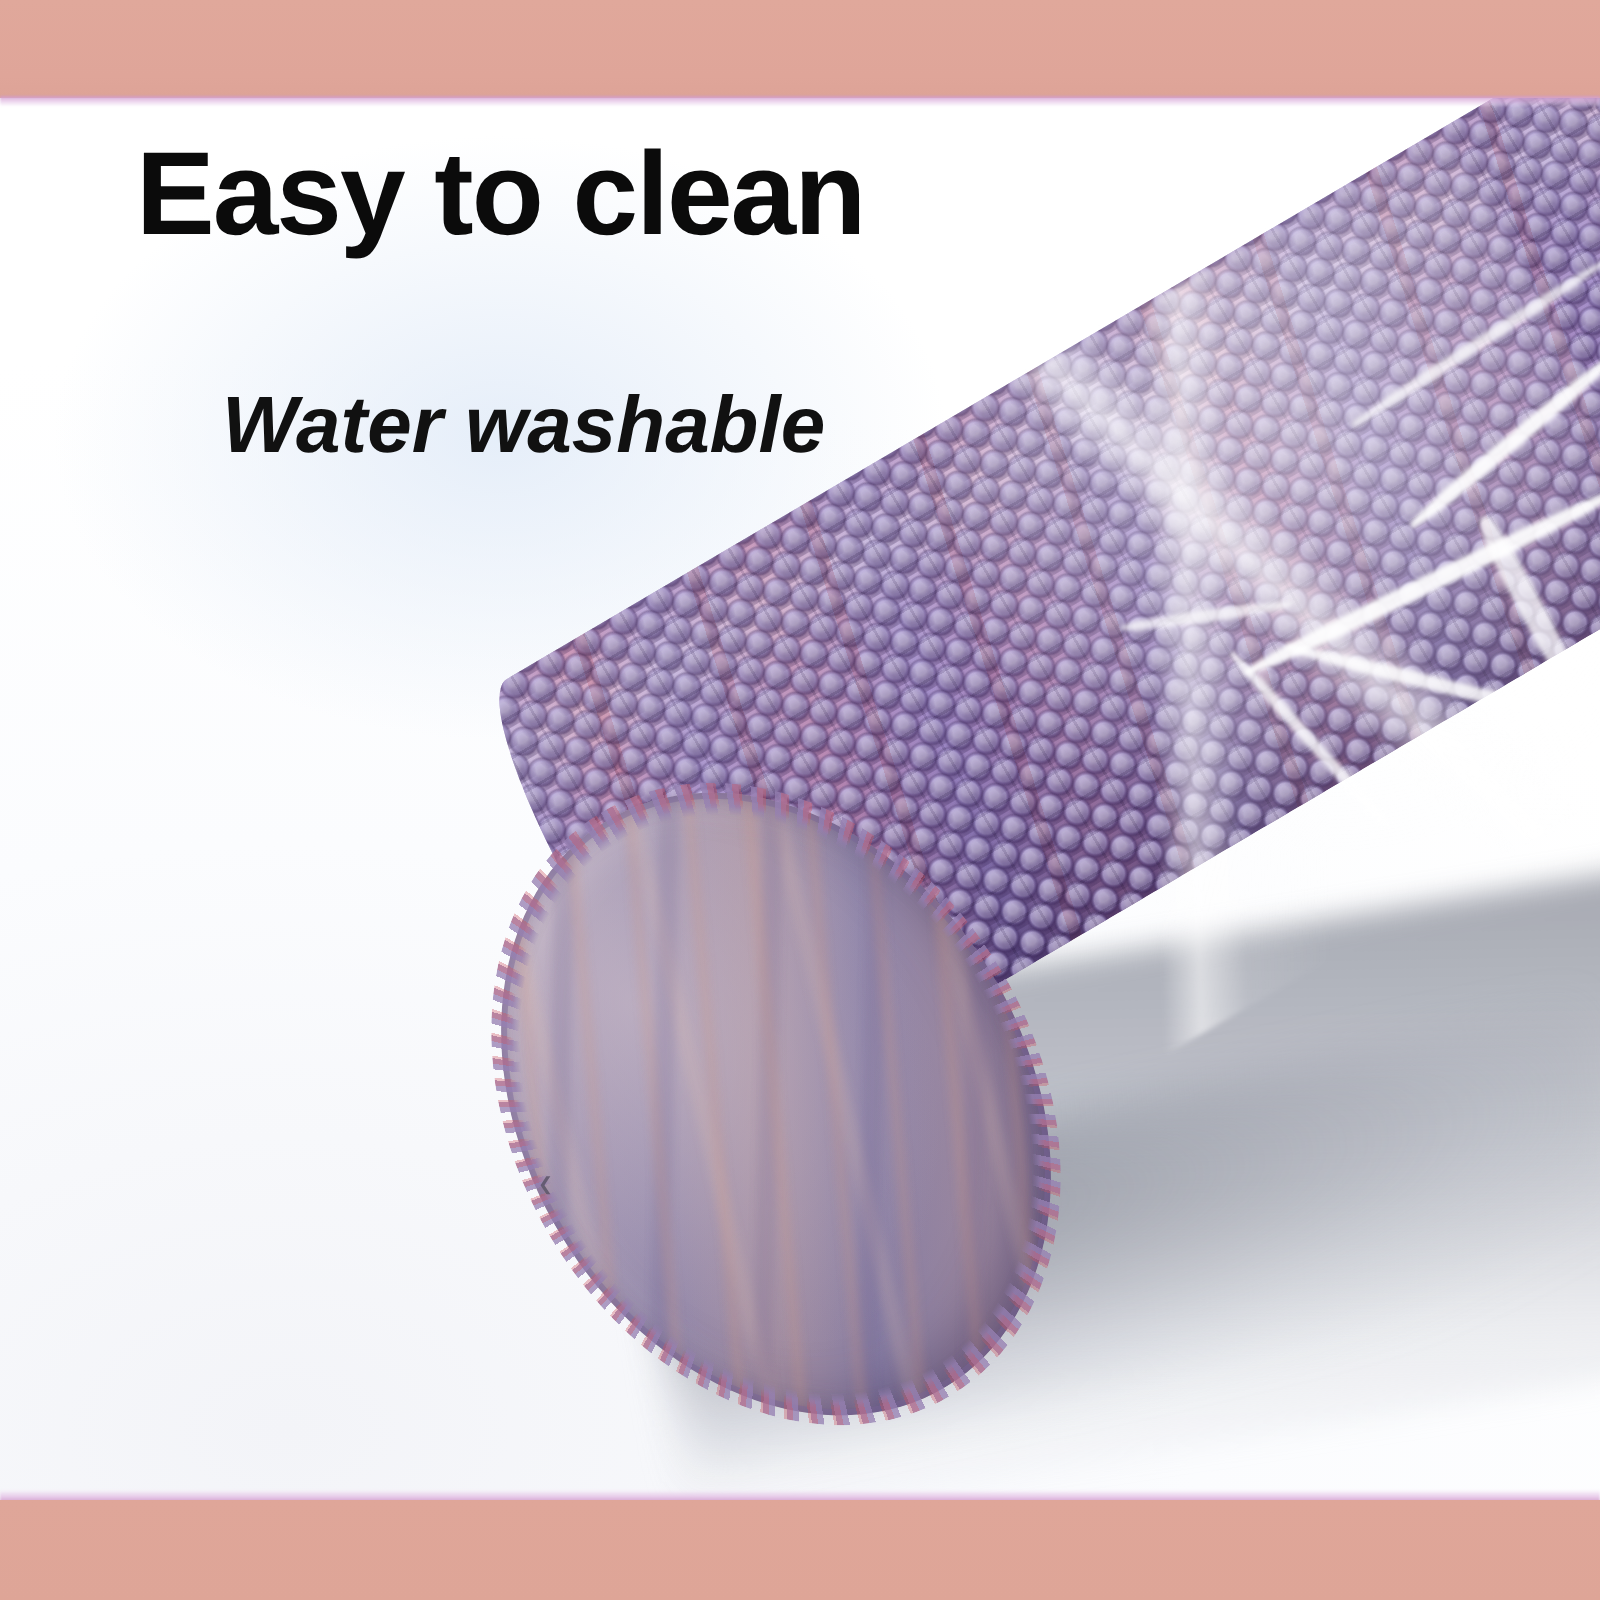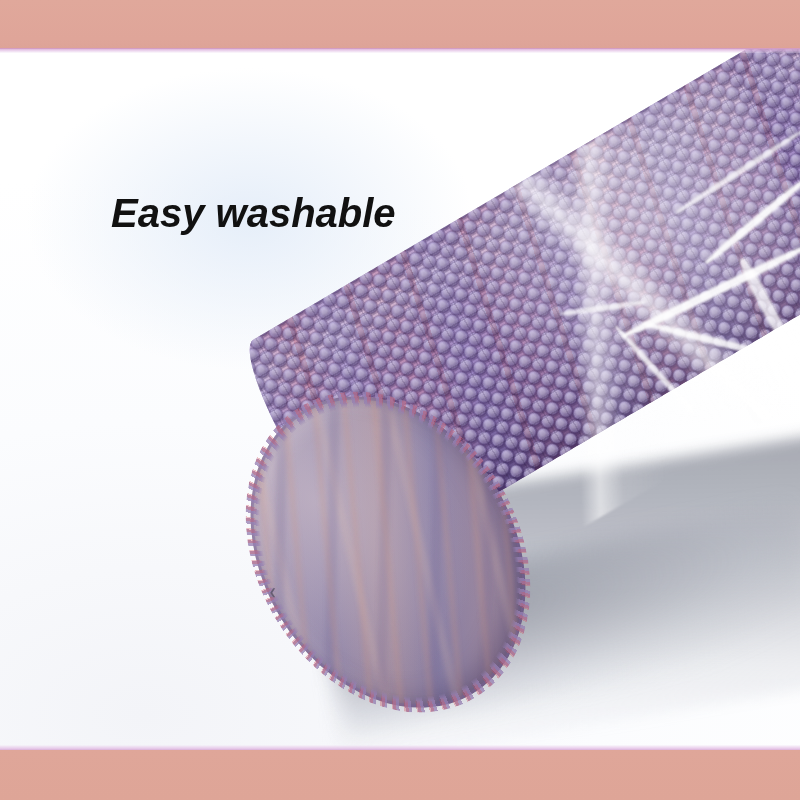--- a/index.html
+++ b/index.html
@@ -362,15 +362,16 @@
     </div>
 
     <div class="speck">❮</div>
   </div>
 
   <div class="band band-top"></div>
   <div class="band band-top-edge"></div>
   <div class="band band-bottom-edge"></div>
   <div class="band band-bottom"></div>
 
-  <div class="subhead">Easy washable</div>
+  <div class="headline">Easy to clean</div>
+  <div class="subhead">Water washable</div>
 
 </div>
 
 </body></html>

